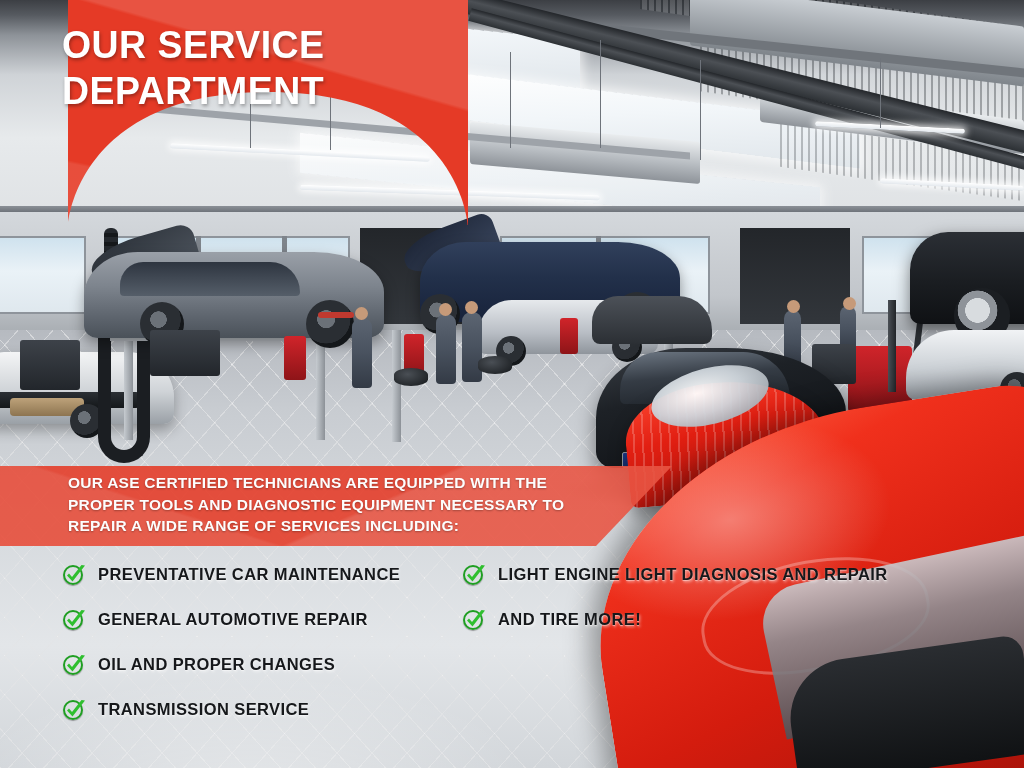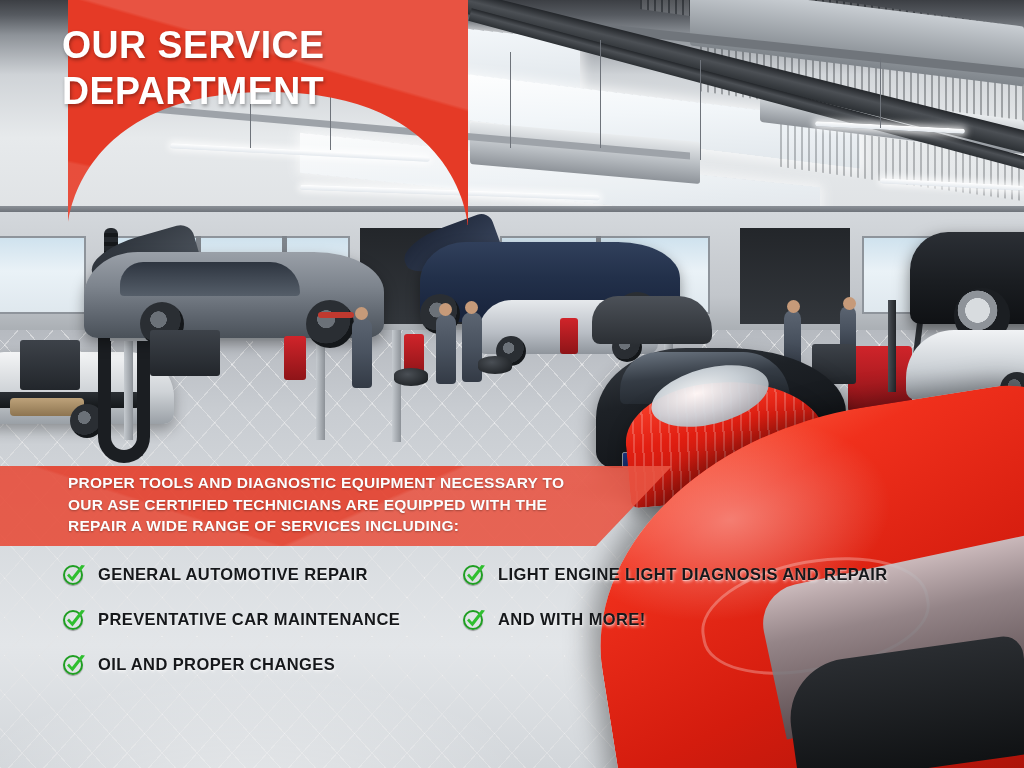--- a/index.html
+++ b/index.html
@@ -469,73 +469,82 @@
   </div>
   <div class="banner-title">
     <div>OUR SERVICE</div>
     <div>DEPARTMENT</div>
   </div>
 
   <div class="band">
     <div class="band-sheen"></div>
   </div>
   <div class="band-text">
+    <div>OUR ASE CERTIFIED TECHNICIANS ARE EQUIPPED WITH THE</div>
     <div>PROPER TOOLS AND DIAGNOSTIC EQUIPMENT NECESSARY TO</div>
-    <div>OUR ASE CERTIFIED TECHNICIANS ARE EQUIPPED WITH THE</div>
     <div>REPAIR A WIDE RANGE OF SERVICES INCLUDING:</div>
   </div>
 
   <div class="checklist">
 
     <div class="col col-left">
+      <div class="citem">
+        <span class="check">
+          <span class="ring"></span>
+          <svg width="26" height="26" viewBox="0 0 26 26">
+              <path d="M5 13.5 L10.5 19.5 L23 3.5 L19.5 3 L10 15 L7 11.5 Z" fill="#2fbf2f"></path>
+            </svg>
+        </span>
+        <span class="citem-label">PREVENTATIVE CAR MAINTENANCE</span>
+      </div>
       <div class="citem">
         <span class="check">
           <span class="ring"></span>
           <svg width="26" height="26" viewBox="0 0 26 26">
               <path d="M5 13.5 L10.5 19.5 L23 3.5 L19.5 3 L10 15 L7 11.5 Z" fill="#2fbf2f"></path>
             </svg>
         </span>
         <span class="citem-label">GENERAL AUTOMOTIVE REPAIR</span>
       </div>
       <div class="citem">
         <span class="check">
           <span class="ring"></span>
           <svg width="26" height="26" viewBox="0 0 26 26">
               <path d="M5 13.5 L10.5 19.5 L23 3.5 L19.5 3 L10 15 L7 11.5 Z" fill="#2fbf2f"></path>
             </svg>
         </span>
-        <span class="citem-label">PREVENTATIVE CAR MAINTENANCE</span>
+        <span class="citem-label">OIL AND PROPER CHANGES</span>
       </div>
       <div class="citem">
         <span class="check">
           <span class="ring"></span>
           <svg width="26" height="26" viewBox="0 0 26 26">
               <path d="M5 13.5 L10.5 19.5 L23 3.5 L19.5 3 L10 15 L7 11.5 Z" fill="#2fbf2f"></path>
             </svg>
         </span>
-        <span class="citem-label">OIL AND PROPER CHANGES</span>
+        <span class="citem-label">TRANSMISSION SERVICE</span>
       </div>
     </div>
 
     <div class="col col-right">
       <div class="citem">
         <span class="check">
           <span class="ring"></span>
           <svg width="26" height="26" viewBox="0 0 26 26">
               <path d="M5 13.5 L10.5 19.5 L23 3.5 L19.5 3 L10 15 L7 11.5 Z" fill="#2fbf2f"></path>
             </svg>
         </span>
         <span class="citem-label">LIGHT ENGINE LIGHT DIAGNOSIS AND REPAIR</span>
       </div>
       <div class="citem">
         <span class="check">
           <span class="ring"></span>
           <svg width="26" height="26" viewBox="0 0 26 26">
               <path d="M5 13.5 L10.5 19.5 L23 3.5 L19.5 3 L10 15 L7 11.5 Z" fill="#2fbf2f"></path>
             </svg>
         </span>
-        <span class="citem-label">AND WITH MORE!</span>
+        <span class="citem-label">AND TIRE MORE!</span>
       </div>
     </div>
 
   </div>
 
 </div>
 
 </body></html>

